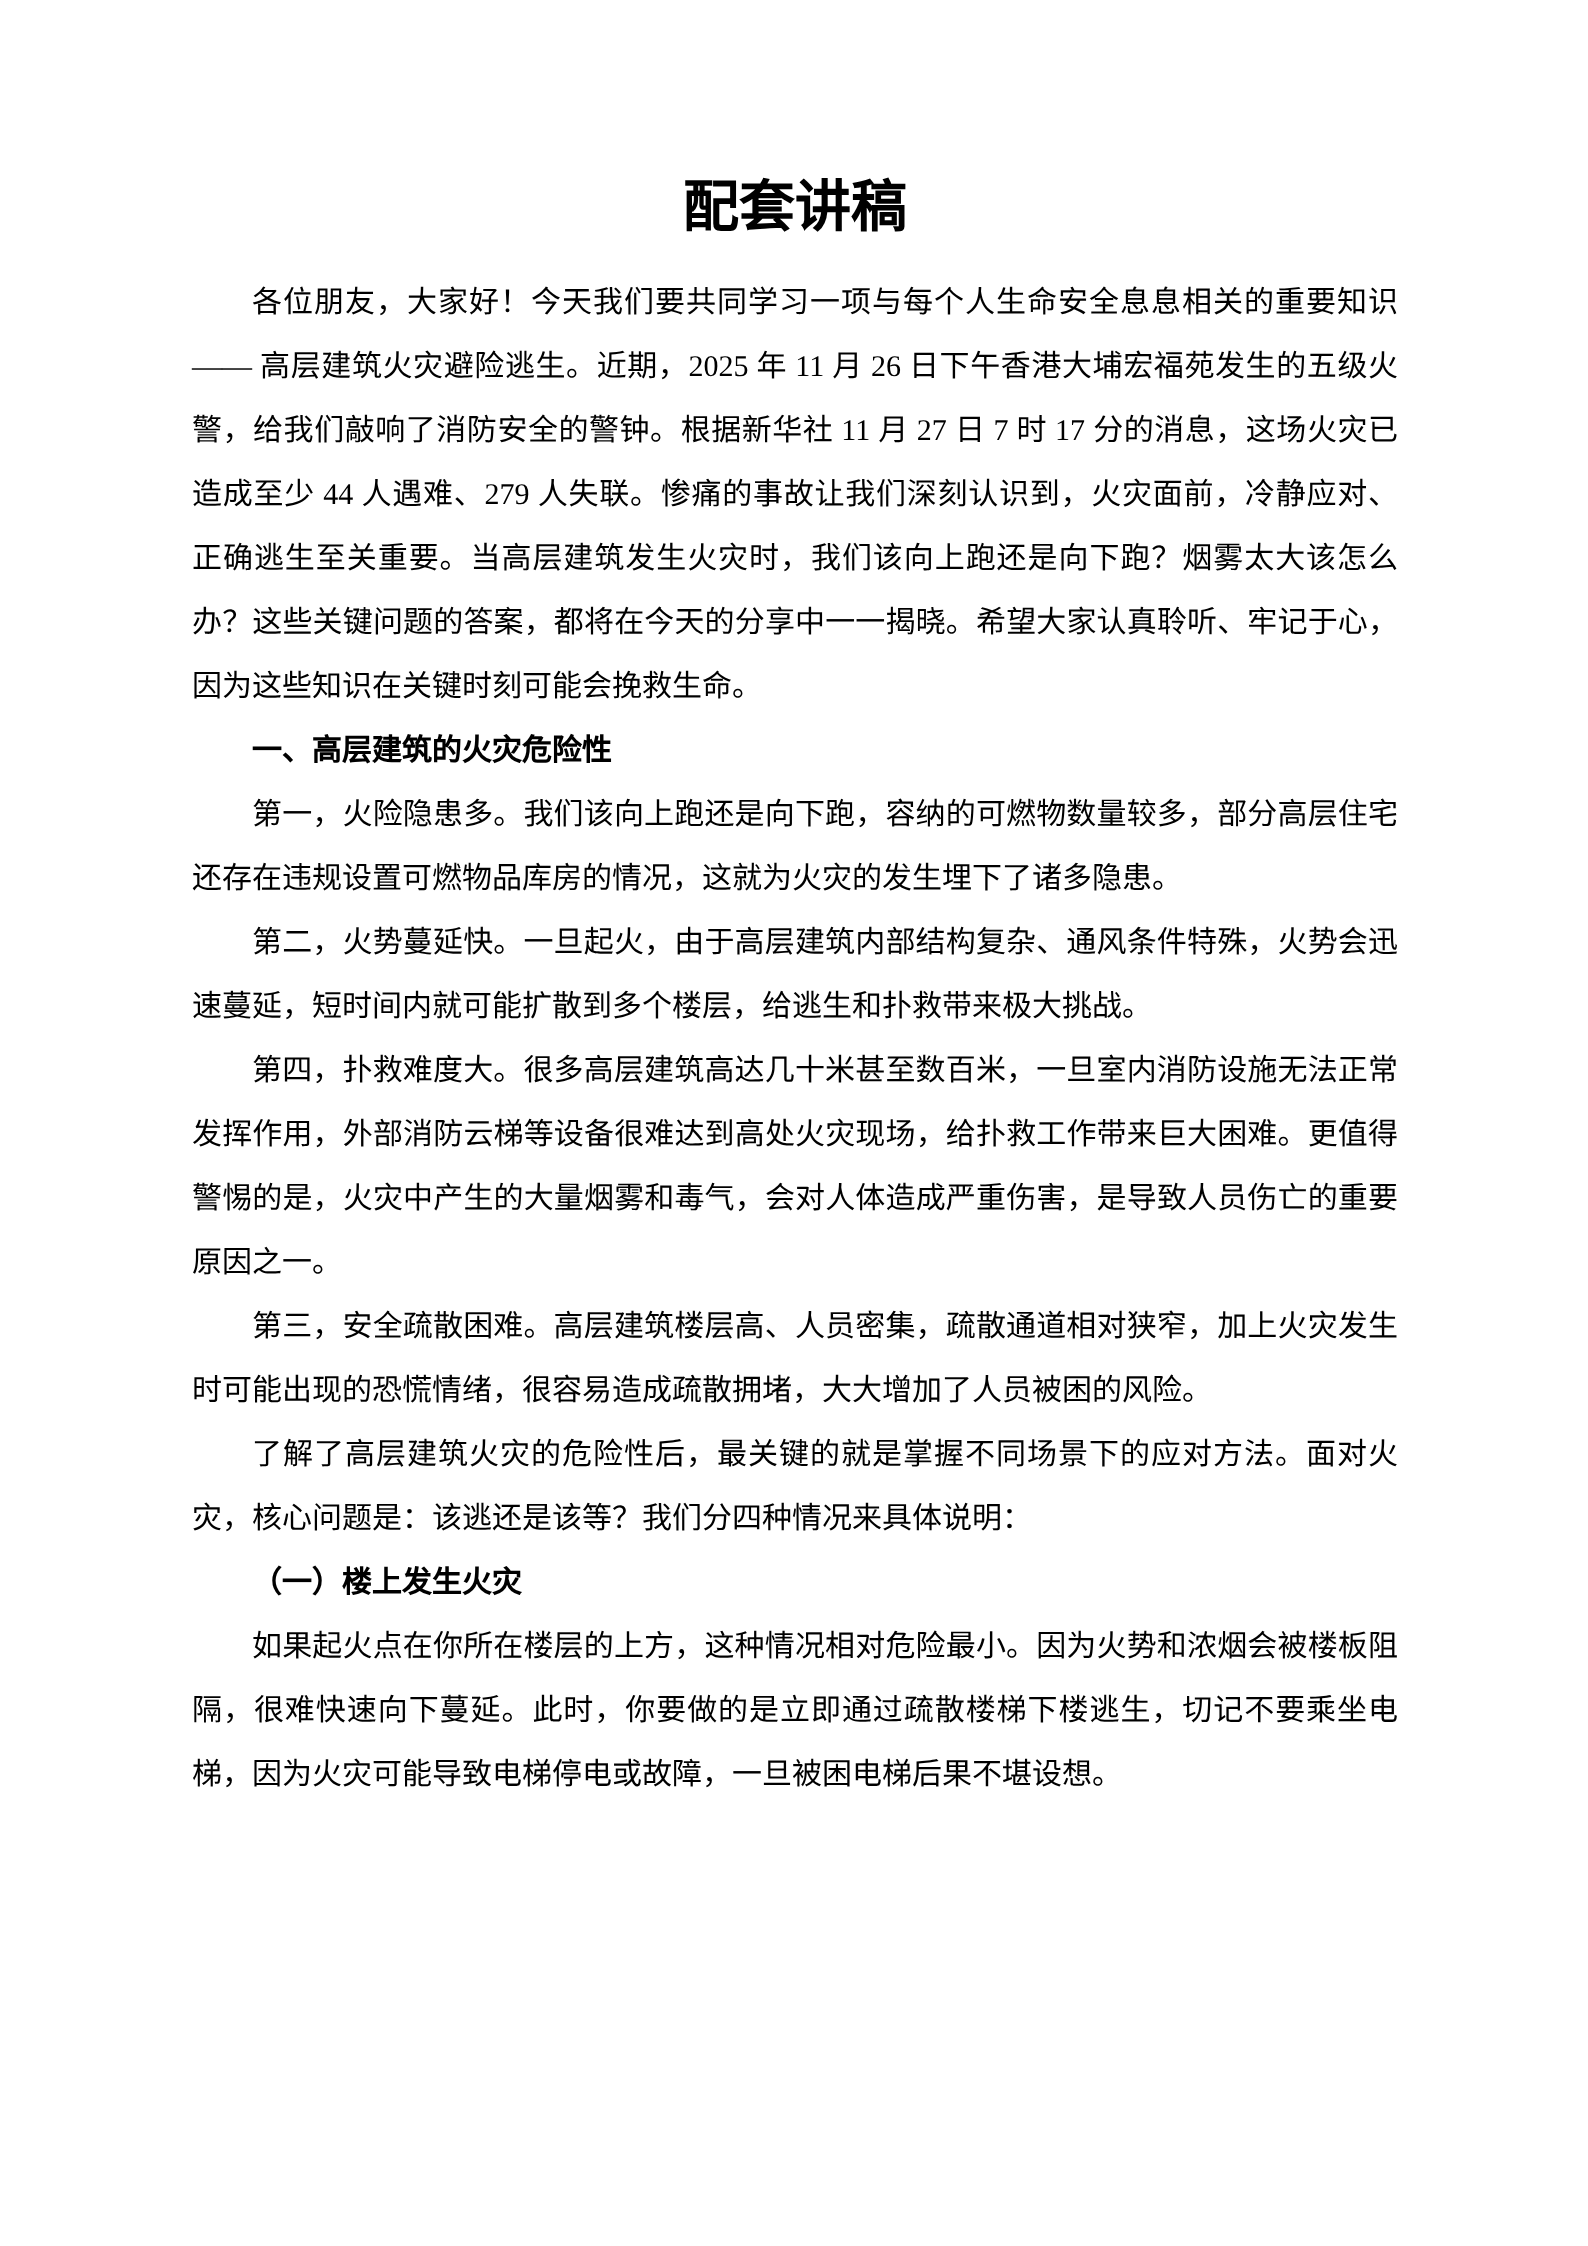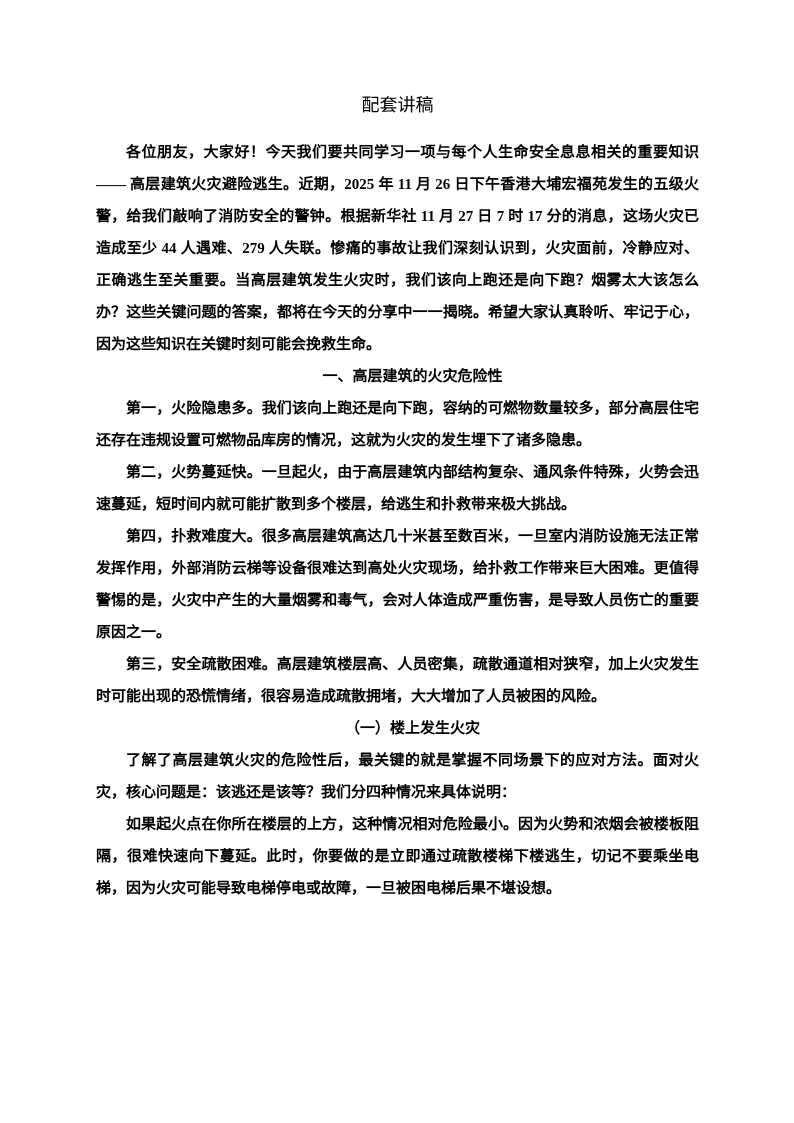--- a/index.html
+++ b/index.html
@@ -15,47 +15,47 @@
     background: #ffffff;
     box-sizing: border-box;
     padding: 88px 95px 0 96px;
     color: #000000;
     font-family: "Liberation Serif", "DejaVu Serif", serif;
     overflow: hidden;
   }
   .doc-title {
     margin: 0 0 14px 0;
     text-align: center;
-    font-size: 18px;
-    font-weight: normal;
+    font-size: 28px;
+    font-weight: bold;
     line-height: 34px;
   }
   .block {
     margin: 0;
     font-size: 15px;
     line-height: 32px;
     text-align: justify;
     text-justify: inter-ideograph;
     text-indent: 2em;
-    font-weight: bold;
+    font-weight: normal;
     word-break: break-all;
   }
   .block.heading {
     font-weight: bold;
-    text-align: center;
+    text-align: left;
   }
 </style>
 </head>
 <body>
 
 <div class="page">
   <h1 class="doc-title">配套讲稿</h1>
 
   <p class="block">各位朋友，大家好！今天我们要共同学习一项与每个人生命安全息息相关的重要知识 —— 高层建筑火灾避险逃生。近期，2025 年 11 月 26 日下午香港大埔宏福苑发生的五级火警，给我们敲响了消防安全的警钟。根据新华社 11 月 27 日 7 时 17 分的消息，这场火灾已造成至少 44 人遇难、279 人失联。惨痛的事故让我们深刻认识到，火灾面前，冷静应对、正确逃生至关重要。当高层建筑发生火灾时，我们该向上跑还是向下跑？烟雾太大该怎么办？这些关键问题的答案，都将在今天的分享中一一揭晓。希望大家认真聆听、牢记于心，因为这些知识在关键时刻可能会挽救生命。</p>
   <p class="block heading">一、高层建筑的火灾危险性</p>
   <p class="block">第一，火险隐患多。我们该向上跑还是向下跑，容纳的可燃物数量较多，部分高层住宅还存在违规设置可燃物品库房的情况，这就为火灾的发生埋下了诸多隐患。</p>
   <p class="block">第二，火势蔓延快。一旦起火，由于高层建筑内部结构复杂、通风条件特殊，火势会迅速蔓延，短时间内就可能扩散到多个楼层，给逃生和扑救带来极大挑战。</p>
   <p class="block">第四，扑救难度大。很多高层建筑高达几十米甚至数百米，一旦室内消防设施无法正常发挥作用，外部消防云梯等设备很难达到高处火灾现场，给扑救工作带来巨大困难。更值得警惕的是，火灾中产生的大量烟雾和毒气，会对人体造成严重伤害，是导致人员伤亡的重要原因之一。</p>
   <p class="block">第三，安全疏散困难。高层建筑楼层高、人员密集，疏散通道相对狭窄，加上火灾发生时可能出现的恐慌情绪，很容易造成疏散拥堵，大大增加了人员被困的风险。</p>
+  <p class="block">了解了高层建筑火灾的危险性后，最关键的就是掌握不同场景下的应对方法。面对火灾，核心问题是：该逃还是该等？我们分四种情况来具体说明：</p>
   <p class="block heading">（一）楼上发生火灾</p>
-  <p class="block">了解了高层建筑火灾的危险性后，最关键的就是掌握不同场景下的应对方法。面对火灾，核心问题是：该逃还是该等？我们分四种情况来具体说明：</p>
   <p class="block">如果起火点在你所在楼层的上方，这种情况相对危险最小。因为火势和浓烟会被楼板阻隔，很难快速向下蔓延。此时，你要做的是立即通过疏散楼梯下楼逃生，切记不要乘坐电梯，因为火灾可能导致电梯停电或故障，一旦被困电梯后果不堪设想。</p>
 </div>
 
 </body></html>

